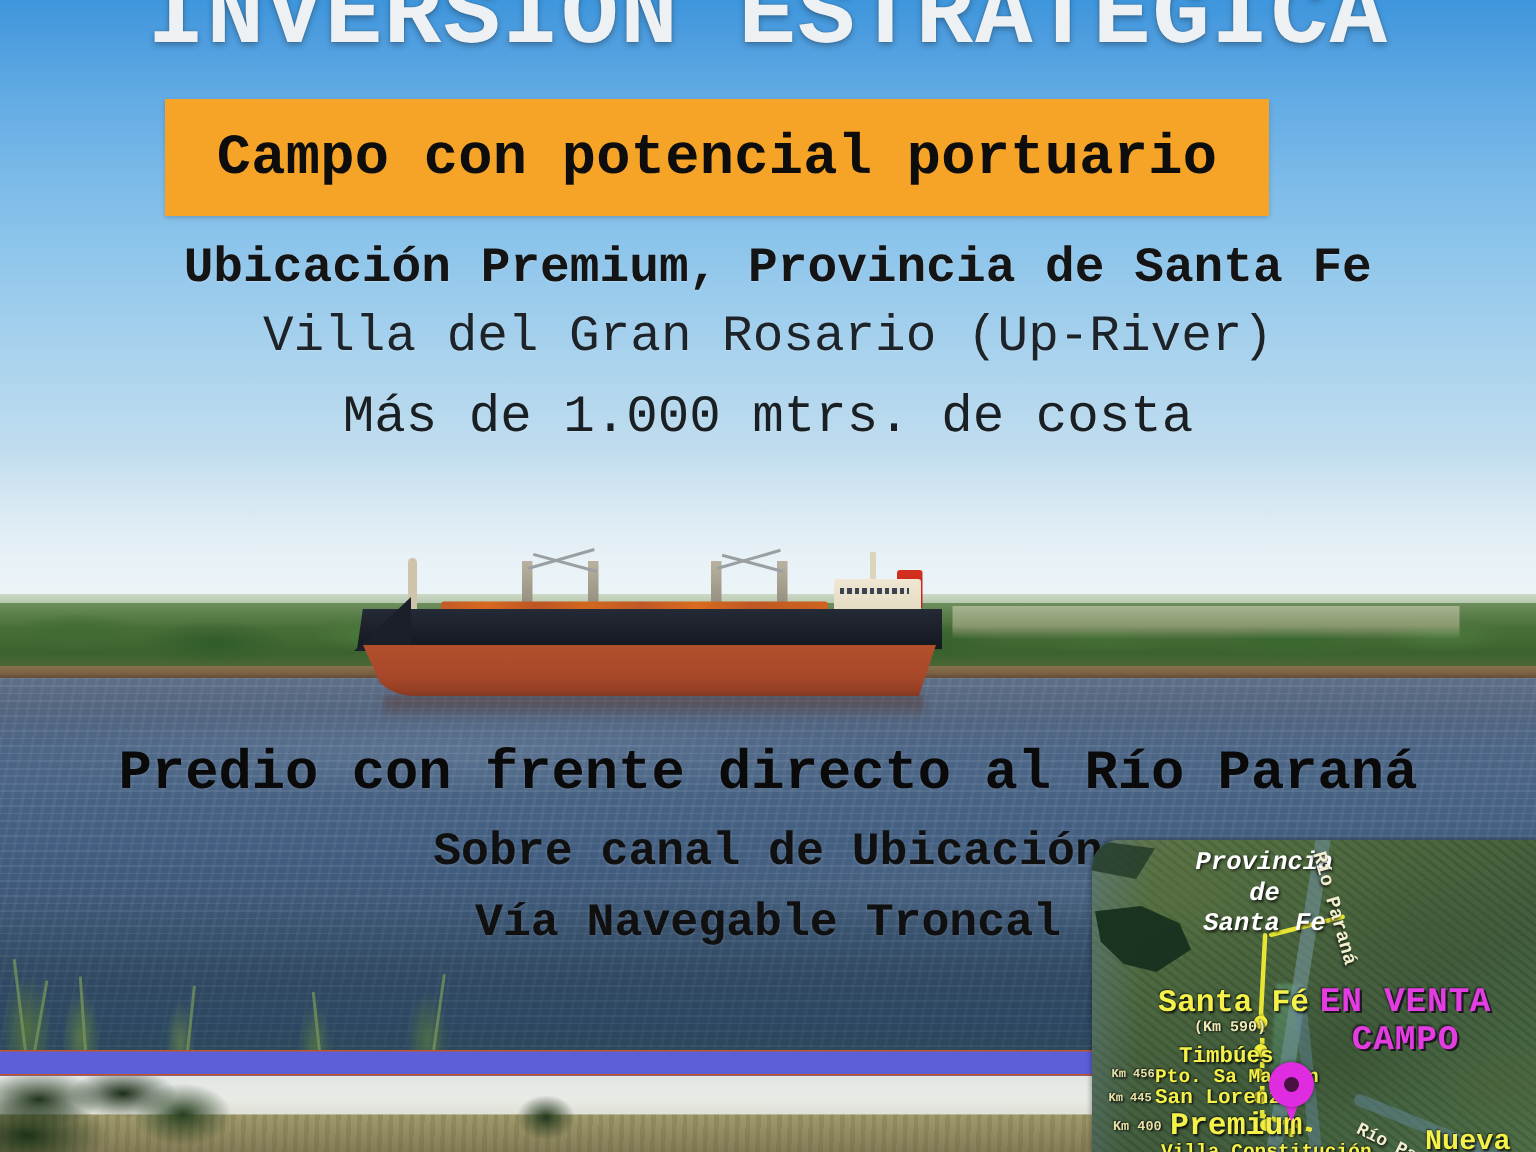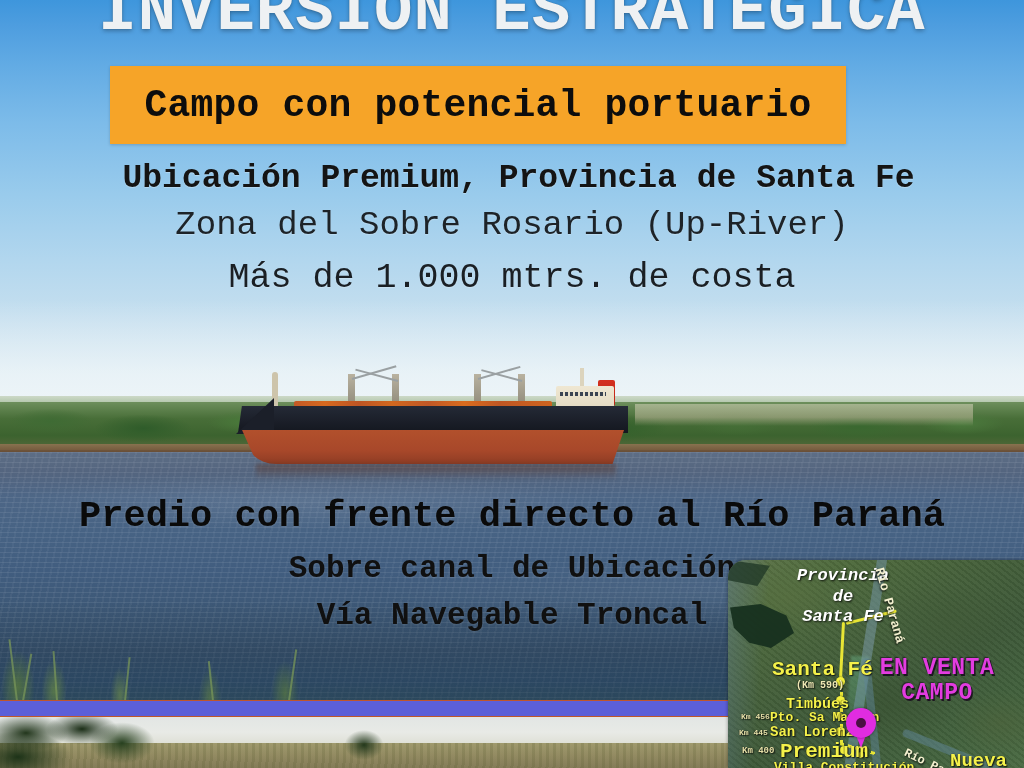--- a/index.html
+++ b/index.html
@@ -465,21 +465,21 @@
   </div>
 
   <div class="title-main">INVERSIÓN ESTRATÉGICA</div>
 
   <div class="banner-orange">
     <span>Campo con potencial portuario</span>
   </div>
 
   <div class="sub-block">
     <div class="sub-1">Ubicación Premium,  Provincia de Santa Fe</div>
-    <div class="sub-2">Zona del Sobre Rosario (Up-River)</div>
+    <div class="sub-2">Villa del Gran Rosario (Up-River)</div>
     <div class="sub-3">Más de 1.000 mtrs. de costa</div>
   </div>
 
   <div class="low-block">
     <div class="low-1">Predio con frente directo al Río Paraná</div>
     <div class="low-2">Sobre canal de Ubicación</div>
     <div class="low-3">Vía Navegable Troncal</div>
   </div>
 
   <div class="map-inset">

